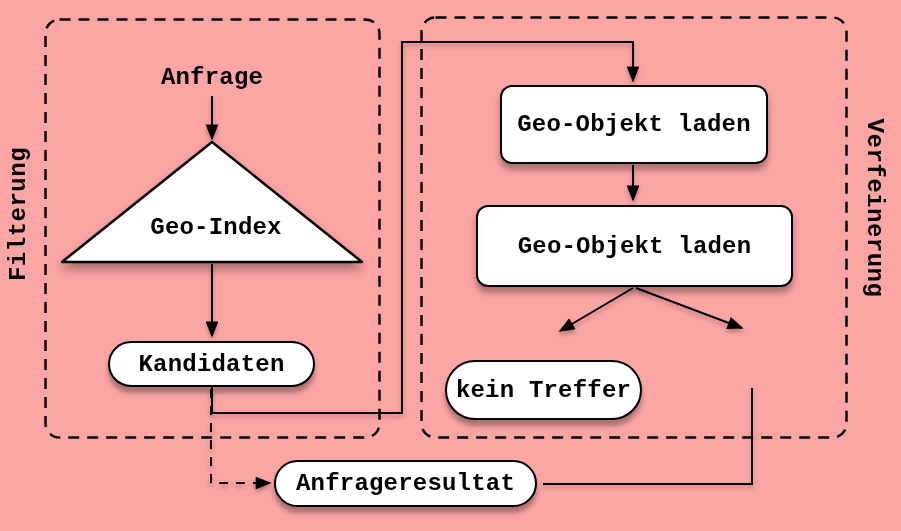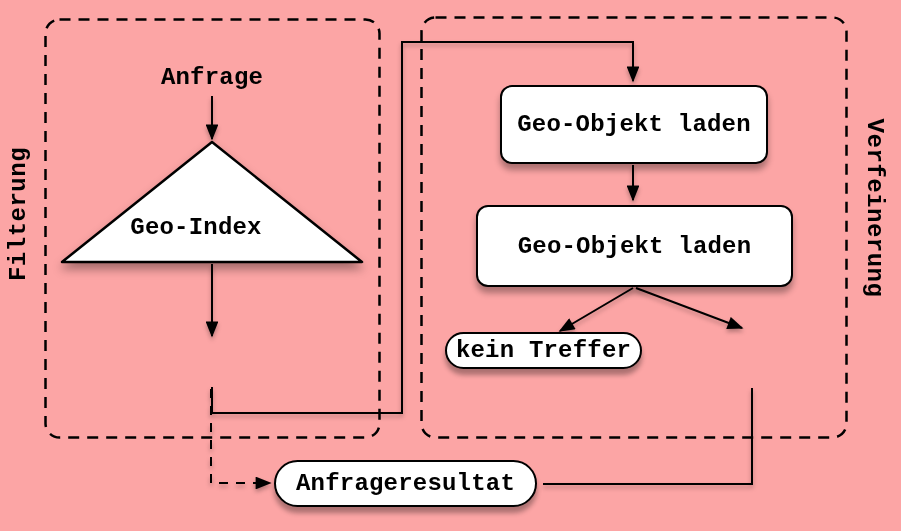--- a/index.html
+++ b/index.html
@@ -67,28 +67,29 @@
       <path class="conn dashed-edge" d="M211,389 L211,483 L270,483" marker-end="url(#arrow)"></path>
 
       <path class="conn" d="M752,388 L752,484 L543,484"></path>
     </g>
 
     <path class="triangle-shape" d="M212,142 L362,262 L62,262 Z"></path>
   </svg>
 
   <div class="floating-label" style="left:112px;top:60px;width:200px;height:34px;">Anfrage</div>
 
-  <div class="floating-label" style="left:96px;top:210px;width:200px;height:34px;text-align:right;">Geo-Index</div>
+  <div class="floating-label" style="left:116px;top:210px;width:200px;height:34px;text-align:right;">Geo-Index</div>
 
+  <div class="node stadium" style="left:108px;top:341px;width:207px;height:46px;">Kandidaten</div>
 
   <div class="node rect" style="left:500px;top:85px;width:268px;height:79px;">Geo-Objekt laden</div>
 
   <div class="node rect" style="left:476px;top:205px;width:317px;height:82px;">Geo-Objekt laden</div>
 
-  <div class="node stadium" style="left:445px;top:332px;width:197px;height:37px;">kein Treffer</div>
+  <div class="node stadium" style="left:445px;top:360px;width:197px;height:60px;">kein Treffer</div>
 
 
   <div class="node stadium" style="left:274px;top:460px;width:263px;height:47px;">Anfrageresultat</div>
 
   <div class="vlabel left-rot" style="left:20px;top:214px;">Filterung</div>
 
   <div class="vlabel right-rot" style="left:873px;top:208px;">Verfeinerung</div>
 
 </div>
 

